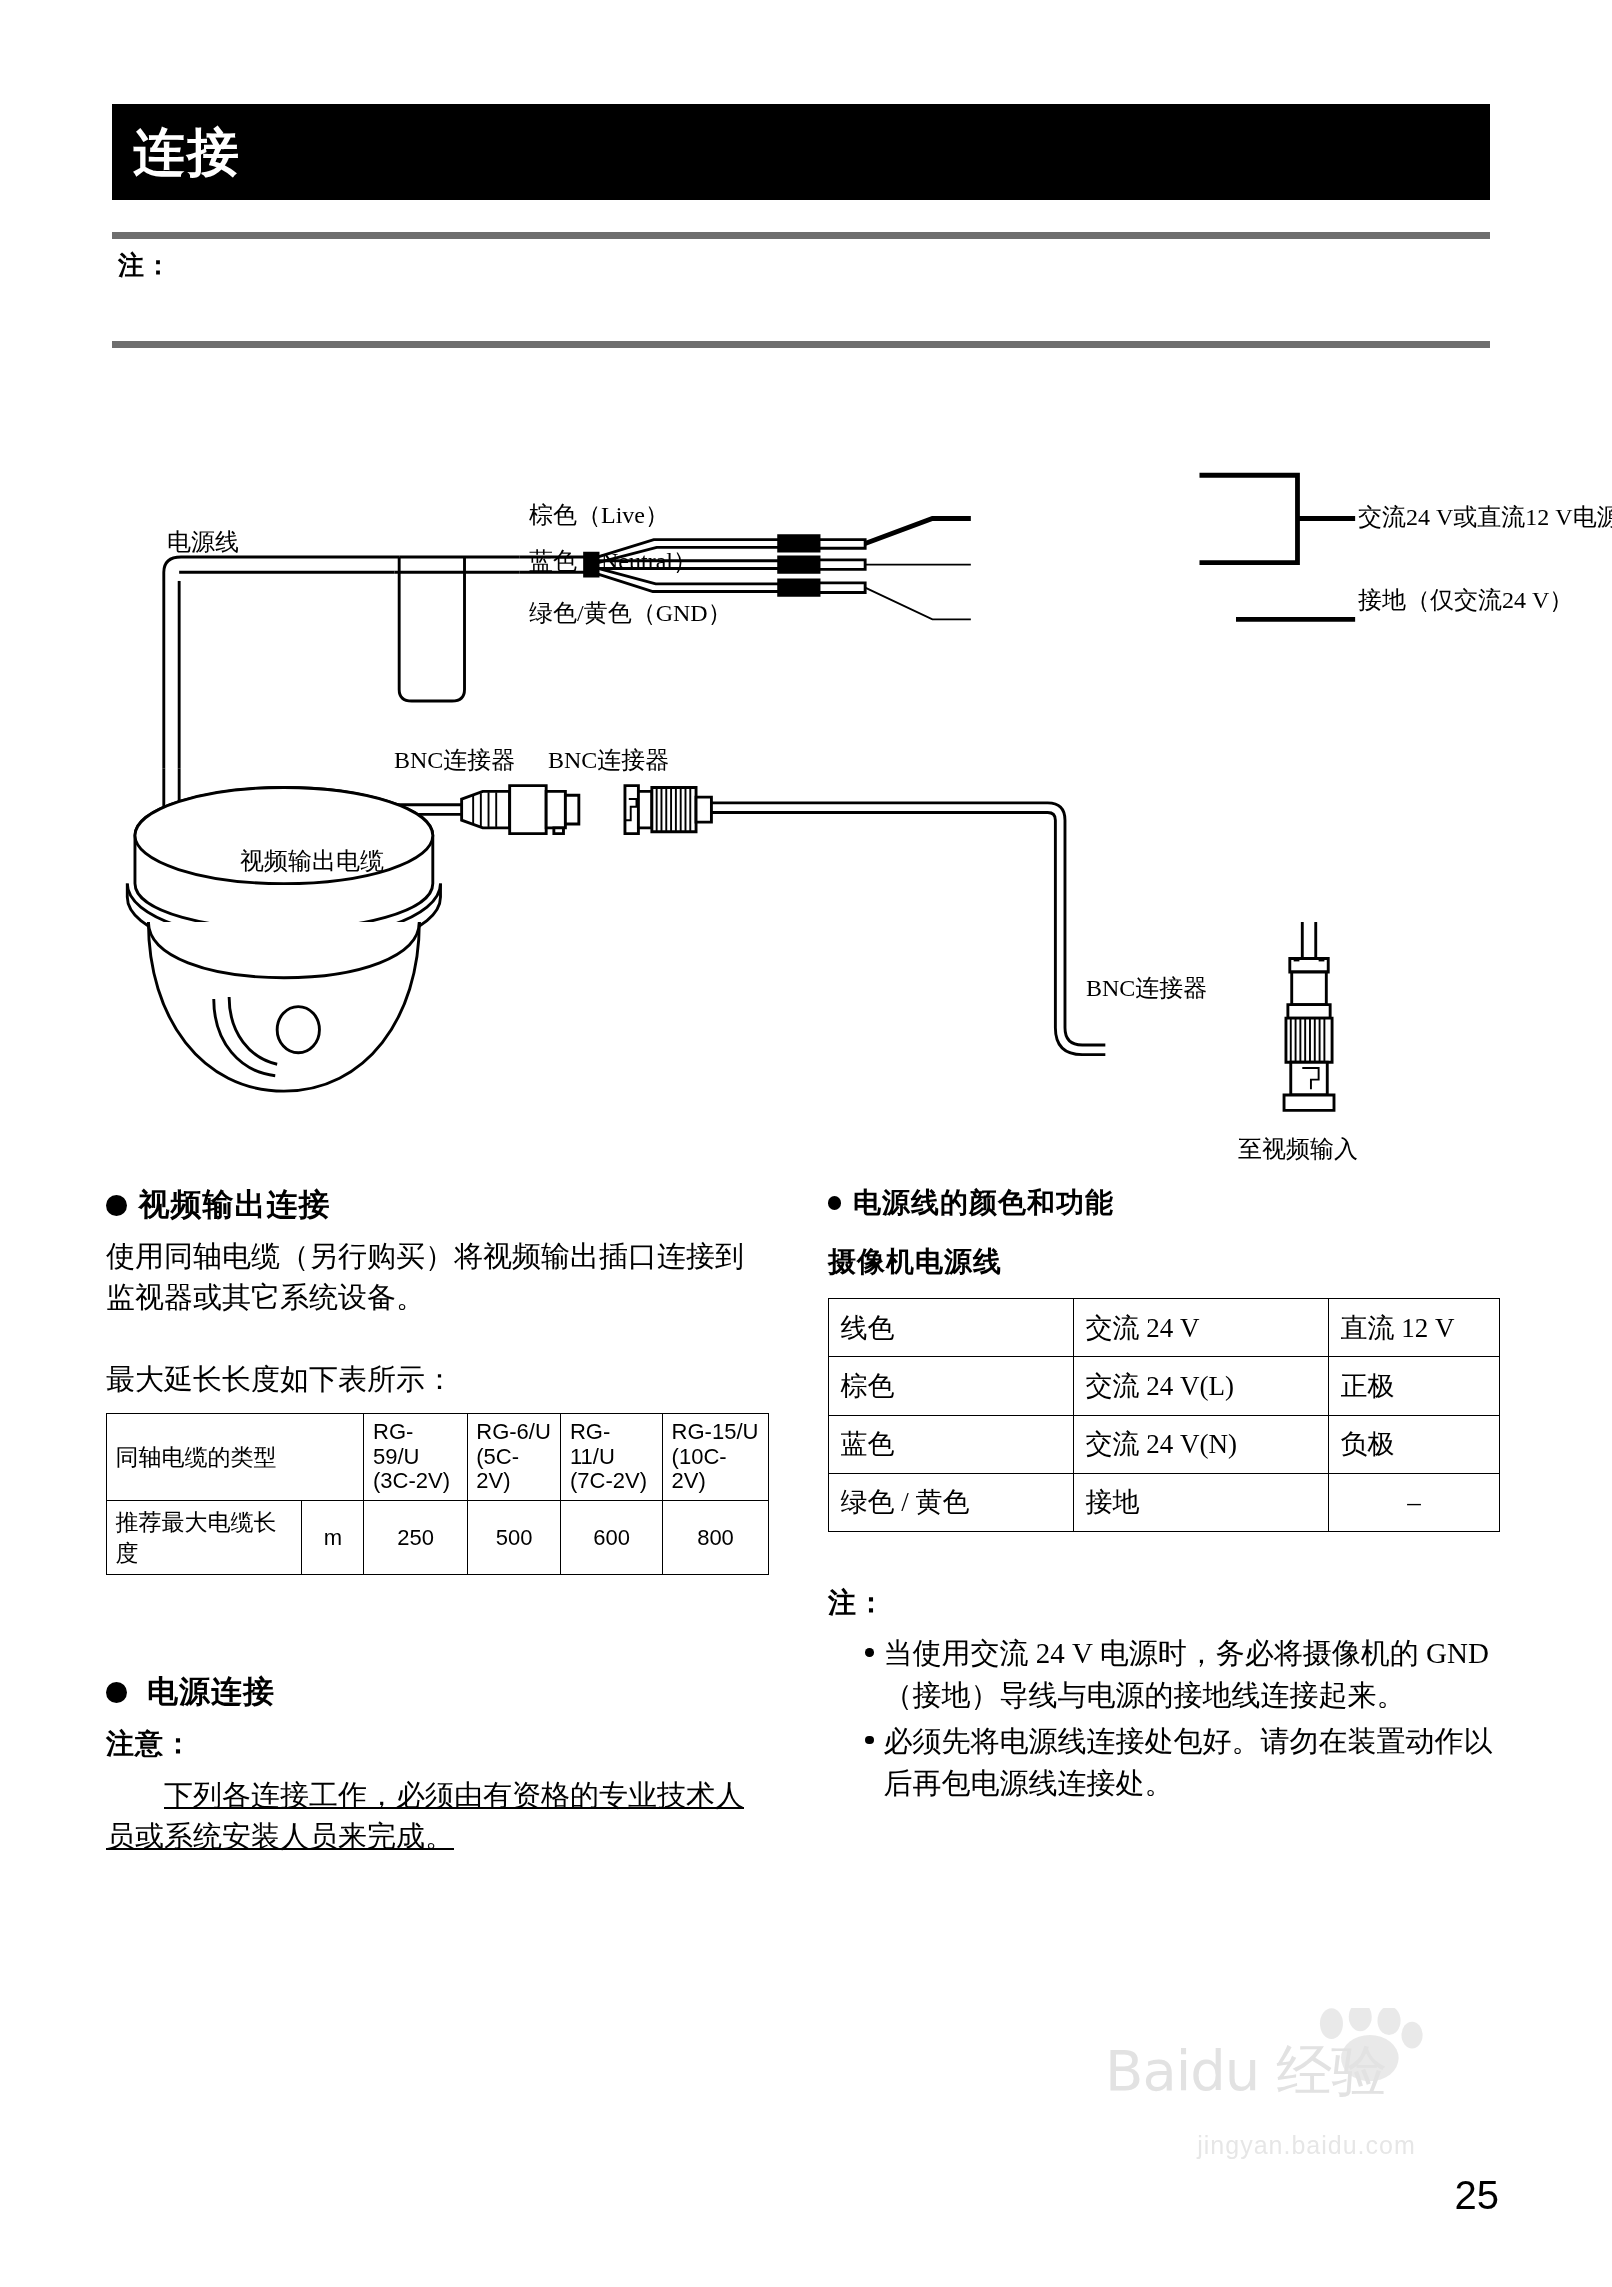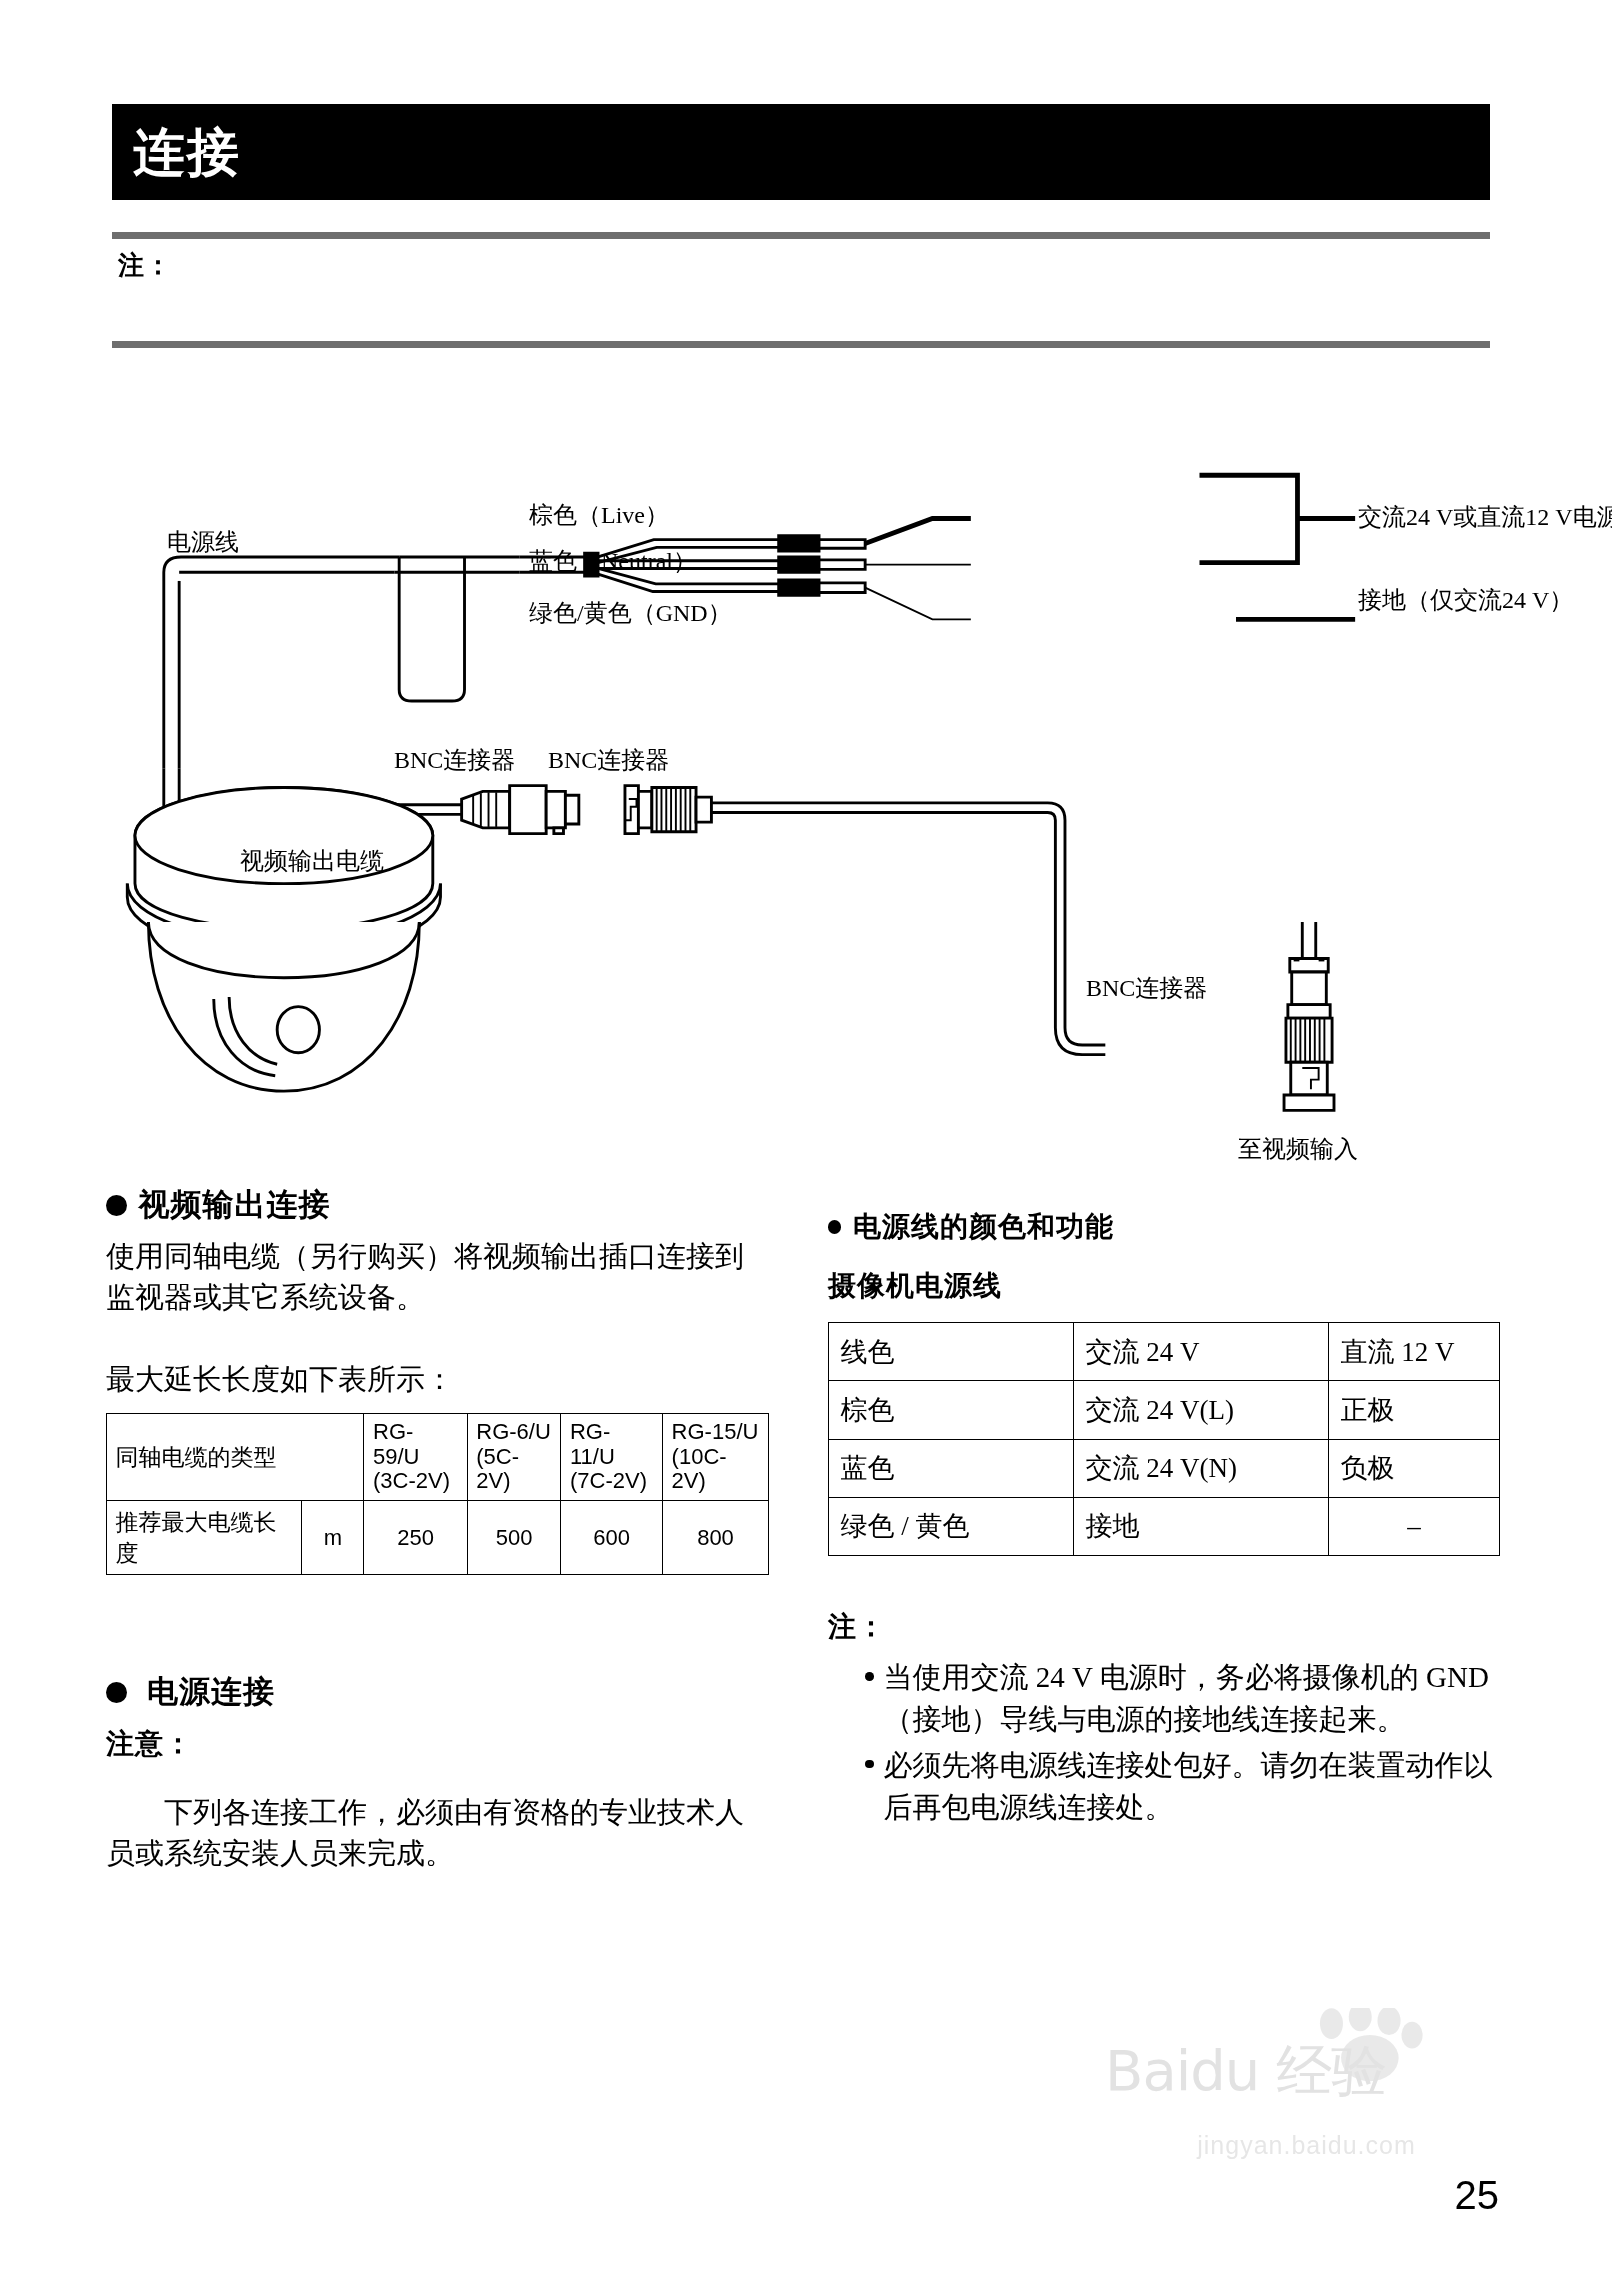--- a/index.html
+++ b/index.html
@@ -103,21 +103,20 @@
     position: absolute;
     left: 106px;
     top: 1184px;
     width: 663px;
   }
   .col-right {
     position: absolute;
     left: 828px;
     top: 1184px;
     width: 672px;
-    margin-top: 24px;
   }
 
   h2.sect {
     font-family: "DejaVu Sans", sans-serif;
     font-weight: bold;
     font-size: 31px;
     margin: 0 0 9.6px 0;
     display: flex;
     align-items: center;
     gap: 11.5px;
@@ -431,21 +430,21 @@
       </tbody>
     </table>
 
     <h2 class="sect" style="margin-top:96px;gap:20px;">
       <span class="marker"></span>
       <span>电源连接</span>
     </h2>
 
     <p class="subhead" style="margin-top:11.5px;">注意：</p>
 
-    <p class="body-text" style="margin-top:29px; text-indent:58px;">下列各连接工作，必须由有资格的专业技术人员或系统安装人员来完成。</p>
+    <p class="body-text" style="margin-top:12px; text-indent:58px;text-decoration:underline;">下列各连接工作，必须由有资格的专业技术人员或系统安装人员来完成。</p>
   </div>
 
   <div class="col-right">
 
     <h2 class="sect small-marker sans-sm">
       <span class="marker"></span>
       <span>电源线的颜色和功能</span>
     </h2>
 
     <p class="subhead" style="margin-top:21px;">摄像机电源线</p>

